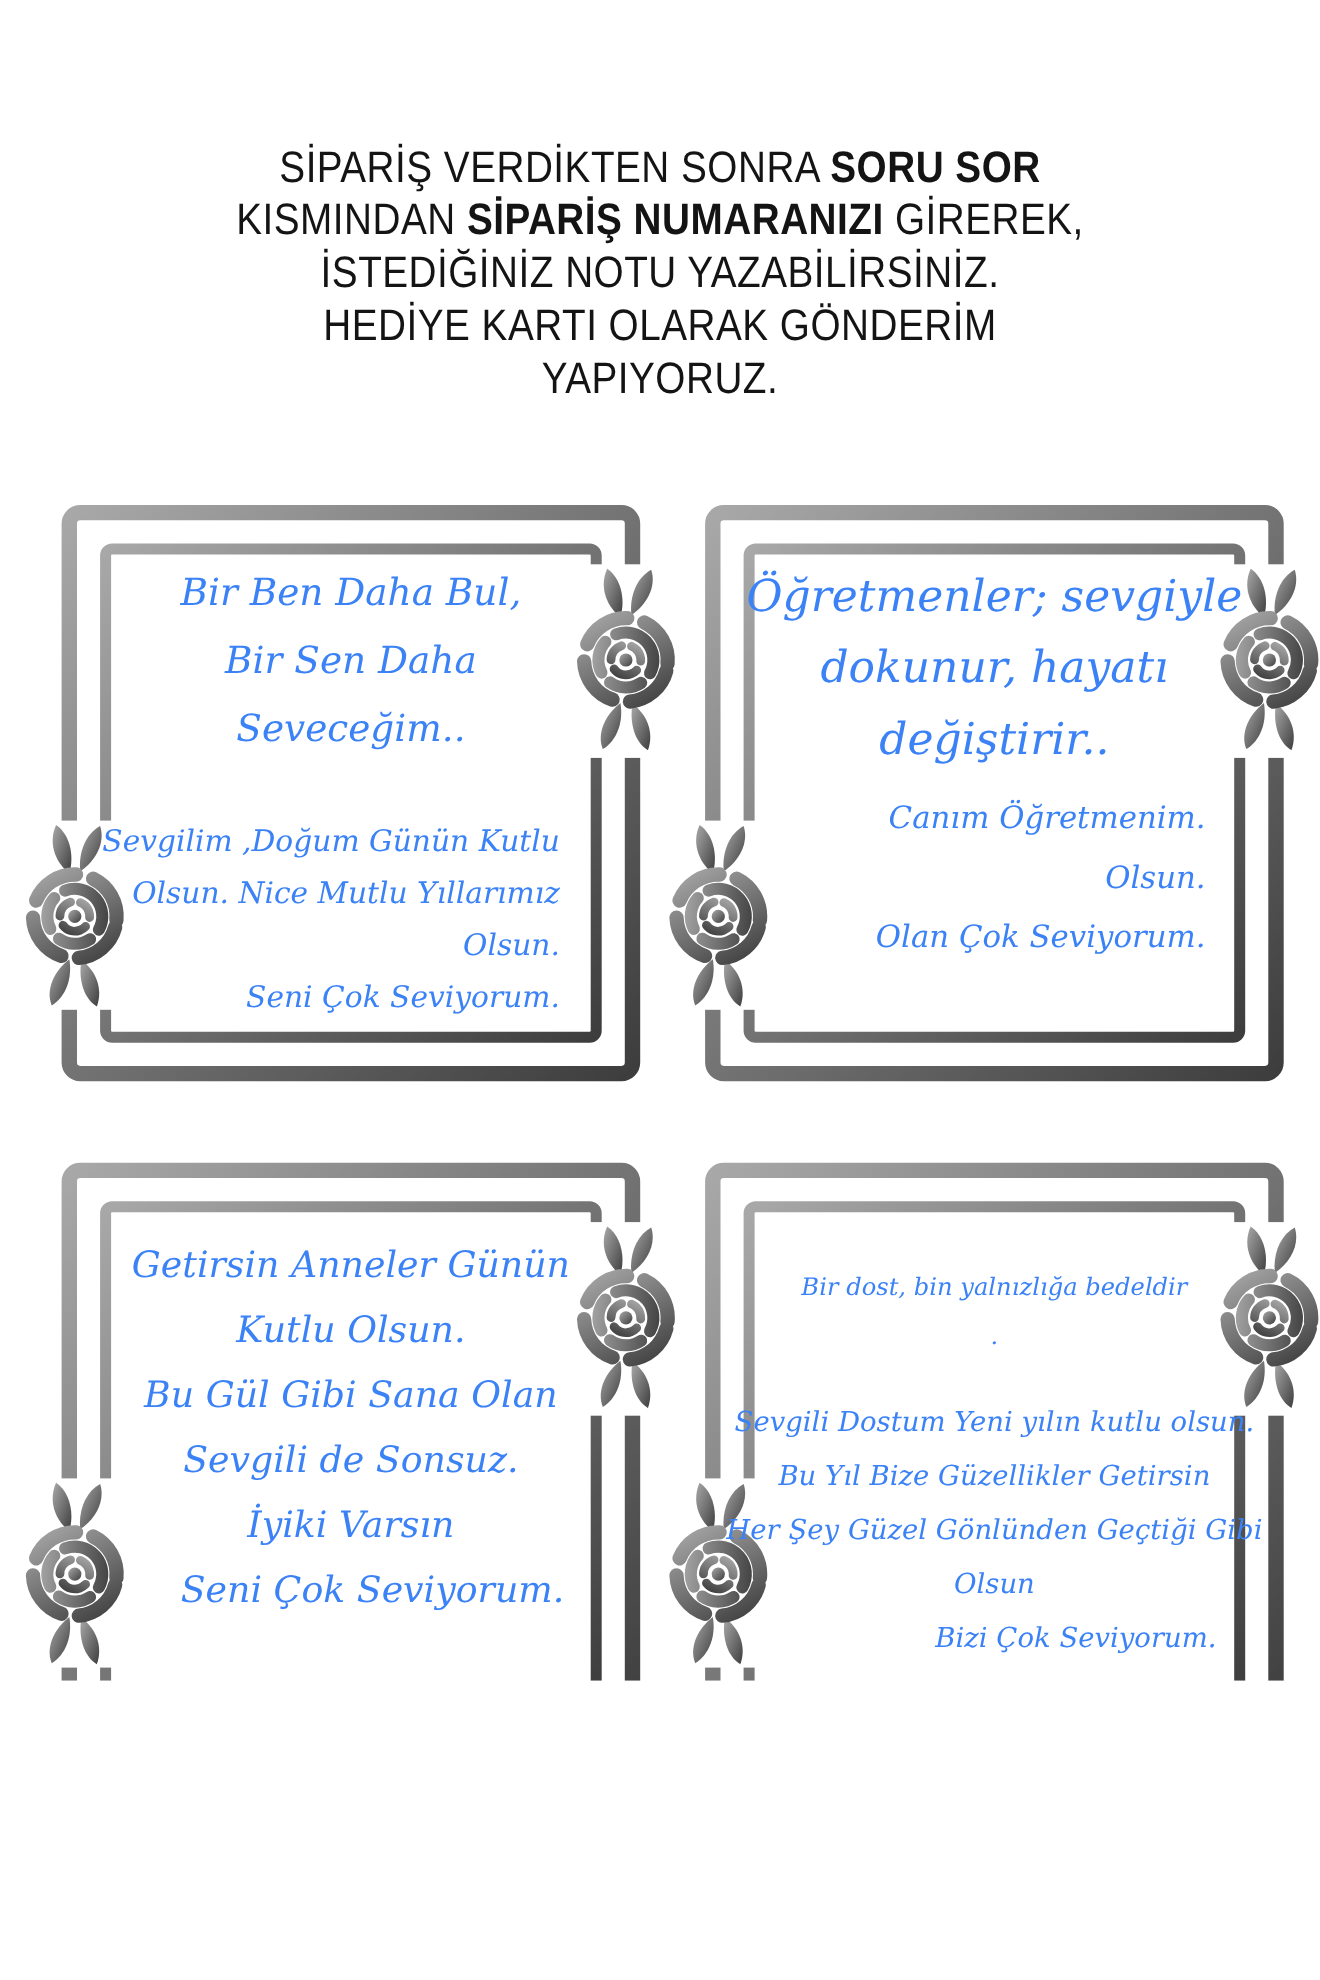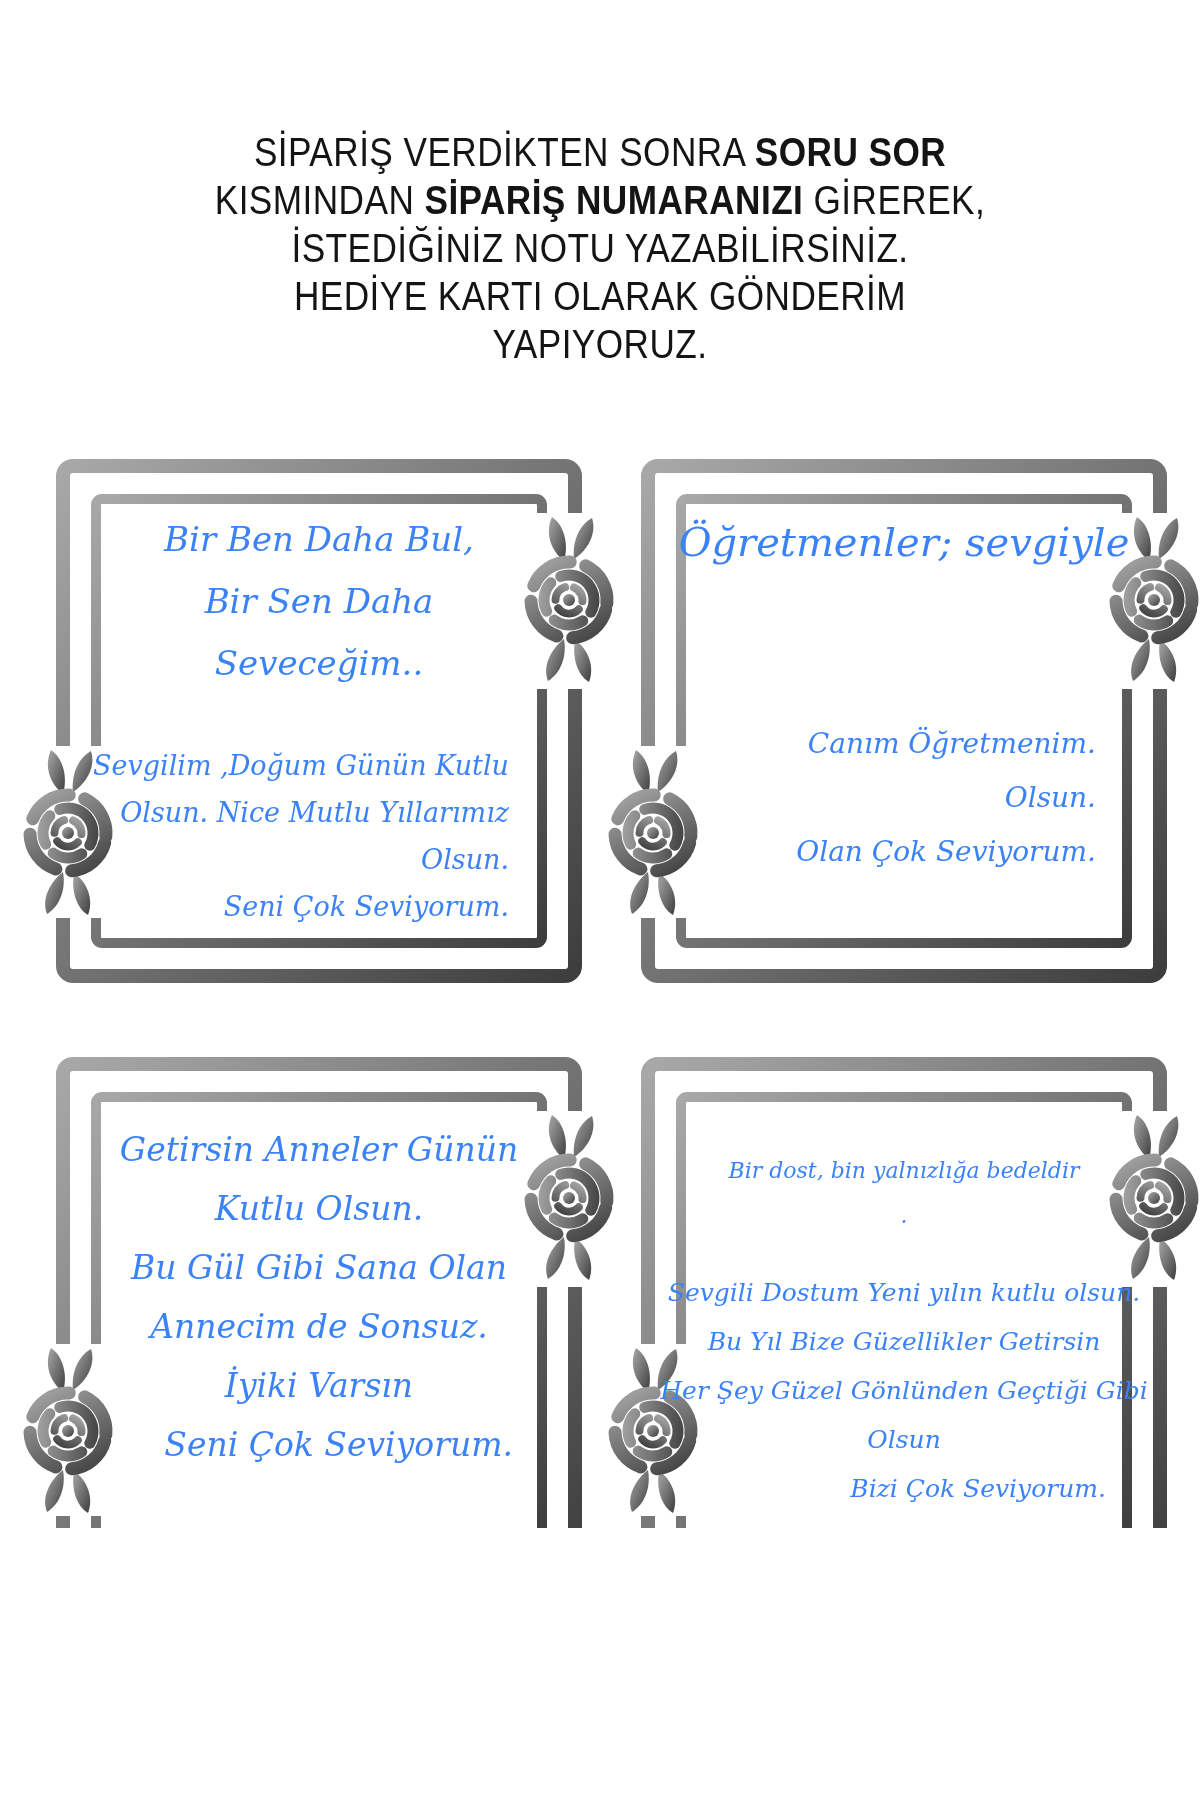--- a/index.html
+++ b/index.html
@@ -133,20 +133,21 @@
       </svg>
     <svg class="rose rose-left" viewBox="0 0 100 170">
         <use href="#rose-shape"></use>
       </svg>
     <svg class="rose rose-right" viewBox="0 0 100 170">
         <use href="#rose-shape"></use>
       </svg>
     <div class="content">
       <div class="tblock c1-title">
         <span class="line">Öğretmenler; sevgiyle</span>
+        <span class="line">dokunur, hayatı değiştirir..</span>
       </div>
       <div class="tblock c1-body">
         <span class="line">Canım Öğretmenim.</span>
         <span class="line">Olsun.</span>
         <span class="line">Olan Çok Seviyorum.</span>
       </div>
     </div>
   </div>
 
   <div class="card" id="card-2">
@@ -157,21 +158,21 @@
         <use href="#rose-shape"></use>
       </svg>
     <svg class="rose rose-right" viewBox="0 0 100 170">
         <use href="#rose-shape"></use>
       </svg>
     <div class="content">
       <div class="tblock c2-lines">
         <span class="line">Getirsin Anneler Günün</span>
         <span class="line">Kutlu Olsun.</span>
         <span class="line">Bu Gül Gibi Sana Olan</span>
-        <span class="line">Annecim de Sonsuz.</span>
+        <span class="line">Sevgili de Sonsuz.</span>
         <span class="line">İyiki Varsın</span>
         <span class="line last">Seni Çok Seviyorum.</span>
       </div>
     </div>
   </div>
 
   <div class="card" id="card-3">
     <svg class="frame" width="528" height="526" viewBox="0 0 528 526">
         <use href="#card-frame"></use>
       </svg>

